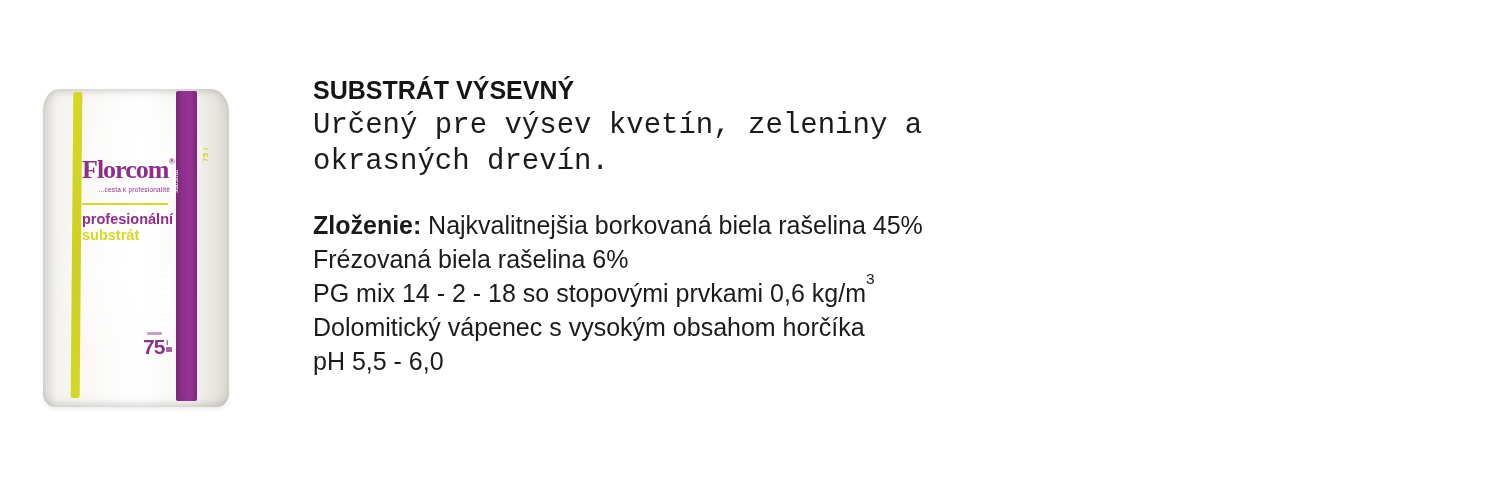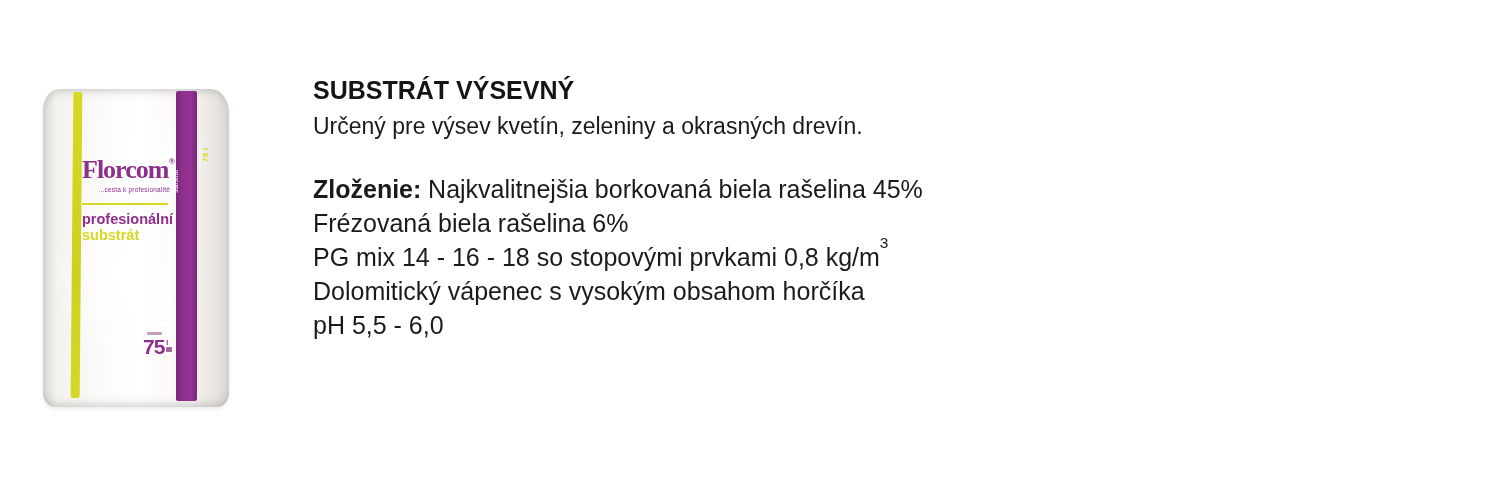--- a/index.html
+++ b/index.html
@@ -74,21 +74,21 @@
   .v-small .v-line { display:block; }
   .v-small .v-bold { font-weight:bold; }
   .v-volume { left:167px; bottom:245px; font-size:8px; font-weight:bold; color:var(--yellow); letter-spacing:0.3px; }
 
   
   .content { position:absolute; left:313px; top:72px; width:760px; }
   .title {
     margin:0; font-size:25px; line-height:36px; font-weight:bold;
     color:#161415; letter-spacing:0;
   }
-  .subtitle { margin:0; font-size:23px; line-height:36px; color:#1c1a1b; }
+  .subtitle { margin:0; font-size:29px; line-height:36px; color:#1c1a1b;font-family:Liberation Mono, monospace; }
   .spec { margin-top:28px; }
   .line { margin:0; font-size:25px; line-height:34px; color:#1c1a1b; }
   .line b:empty { display:none; }
   .line b:not(:empty) { margin-right:0.27em; }
   .line sup { font-size:62%; line-height:0; position:relative; top:-0.55em; }
   .line sup:empty { display:none; }
 </style>
 </head>
 <body>
 
@@ -136,19 +136,19 @@
     </div>
   </figure>
 
   <main class="content">
     <h1 class="title">SUBSTRÁT VÝSEVNÝ</h1>
     <p class="subtitle">Určený pre výsev kvetín, zeleniny a okrasných drevín.</p>
 
     <div class="spec">
       <p class="line"><b>Zloženie:</b><span>Najkvalitnejšia borkovaná biela rašelina 45%</span></p>
       <p class="line"><span>Frézovaná biela rašelina 6%</span></p>
-      <p class="line"><span>PG mix 14 - 16 - 18 so stopovými prvkami 0,8 kg/m</span><sup>3</sup></p>
+      <p class="line"><span>PG mix 14 - 2 - 18 so stopovými prvkami 0,6 kg/m</span><sup>3</sup></p>
       <p class="line"><span>Dolomitický vápenec s vysokým obsahom horčíka</span></p>
       <p class="line"><span>pH 5,5 - 6,0</span></p>
     </div>
   </main>
 
 </div>
 
 </body></html>

